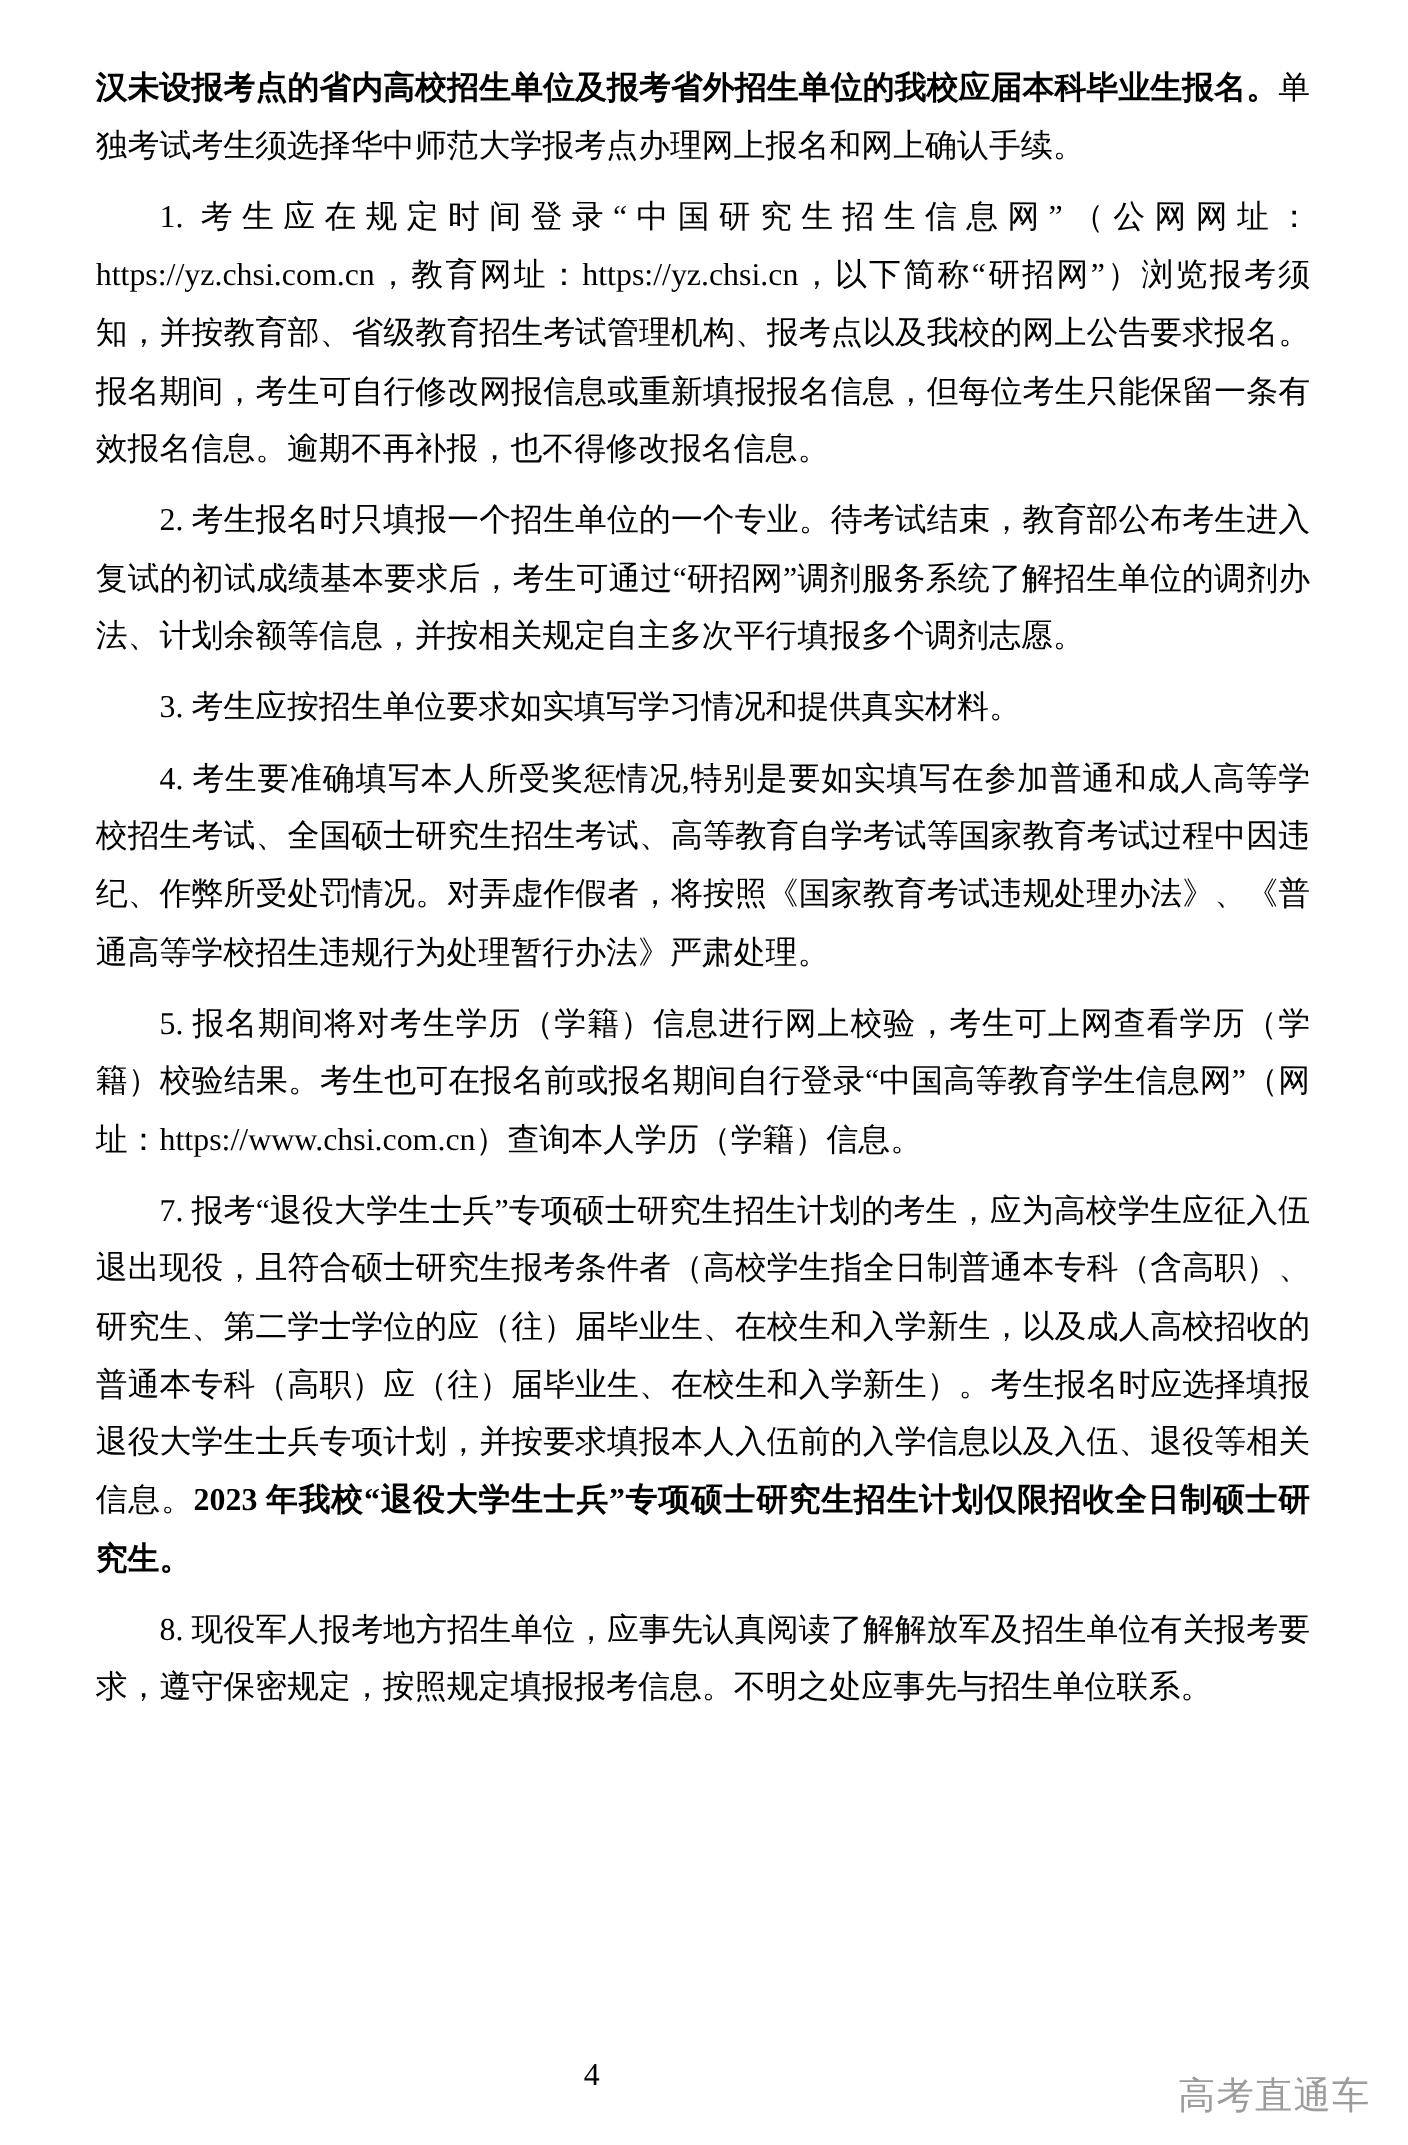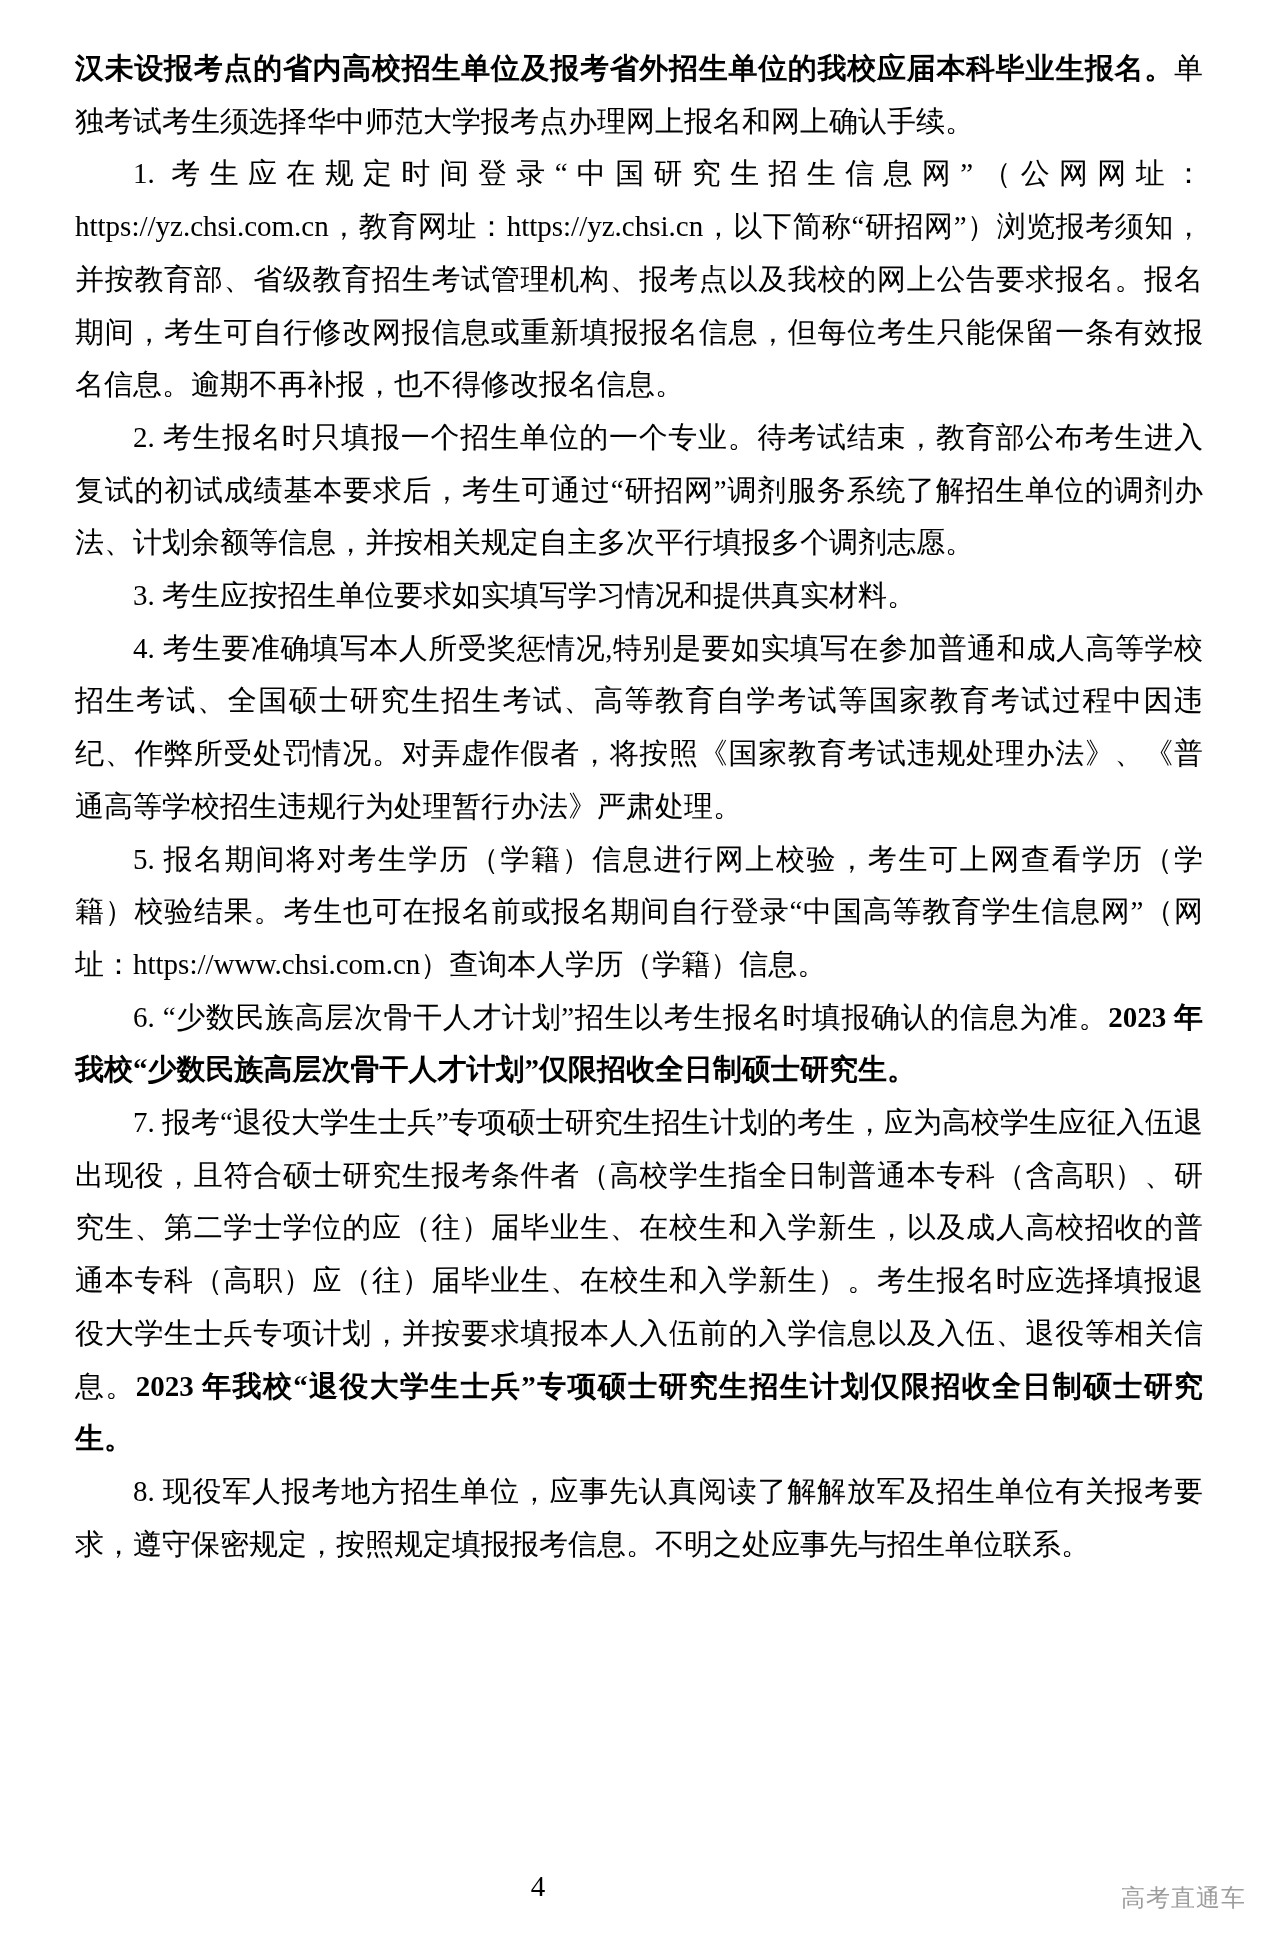--- a/index.html
+++ b/index.html
@@ -11,35 +11,35 @@
     font-family: "Liberation Serif", "DejaVu Serif", serif;
   }
   .text-block {
     position: absolute;
     left: 75px; top: 42px;
     width: 1128px;
     font-size: 29px;
     line-height: 52.7px;
     text-align: justify;
   }
-  .para { margin: 0; padding: 0; }
+  .para { margin: 12px; padding: 0; }
   .ind { text-indent: 2em; }
   .b { font-weight: bold; }
   .page-num {
     position: absolute;
     top: 1870px; left: 498px;
     width: 80px;
     text-align: center;
     font-size: 29px;
     color: #000000;
   }
   .watermark {
     position: absolute;
     top: 1882px; right: 34px;
-    font-size: 24px;
+    font-size: 34px;
     color: #9c9c9c;
     font-family: Liberation Sans, sans-serif;
     letter-spacing: 1px;
   }
 </style>
 </head>
 <body>
 
 <div>
   <div class="text-block">
@@ -52,21 +52,20 @@
 
     <p class="para ind"><span>2. 考生报名时只填报一个招生单位的一个专业。待考试结束，教育部公布考生进入复试的初试成绩基本要求后，考生可通过“研招网”调剂服务系统了解招生单位的调剂办法、计划余额等信息，并按相关规定自主多次平行填报多个调剂志愿。</span></p>
 
     <p class="para ind"><span>3. 考生应按招生单位要求如实填写学习情况和提供真实材料。</span></p>
 
     <p class="para ind"><span>4. 考生要准确填写本人所受奖惩情况,特别是要如实填写在参加普通和成人高等学校招生考试、全国硕士研究生招生考试、高等教育自学考试等国家教育考试过程中因违纪、作弊所受处罚情况。对弄虚作假者，将按照《国家教育考试违规处理办法》、《普通高等学校招生违规行为处理暂行办法》严肃处理。</span></p>
 
     <p class="para ind"><span>5. 报名期间将对考生学历（学籍）信息进行网上校验，考生可上网查看学历（学籍）校验结果。考生也可在报名前或报名期间自行登录“中国高等教育学生信息网”（网址：https://www.chsi.com.cn）查询本人学历（学籍）信息。</span></p>
 
 
-    <p class="para ind"><span>6. “少数民族高层次骨干人才计划”招生以考生报名时填报确认的信息为准。</span><span class="b">2023 年我校“少数民族高层次骨干人才计划”仅限招收全日制硕士研究生。</span></p>
 
     <p class="para ind"><span>7. 报考“退役大学生士兵”专项硕士研究生招生计划的考生，应为高校学生应征入伍退出现役，且符合硕士研究生报考条件者（高校学生指全日制普通本专科（含高职）、研究生、第二学士学位的应（往）届毕业生、在校生和入学新生，以及成人高校招收的普通本专科（高职）应（往）届毕业生、在校生和入学新生）。考生报名时应选择填报退役大学生士兵专项计划，并按要求填报本人入伍前的入学信息以及入伍、退役等相关信息。</span><span class="b">2023 年我校“退役大学生士兵”专项硕士研究生招生计划仅限招收全日制硕士研究生。</span></p>
 
     <p class="para ind"><span>8. 现役军人报考地方招生单位，应事先认真阅读了解解放军及招生单位有关报考要求，遵守保密规定，按照规定填报报考信息。不明之处应事先与招生单位联系。</span></p>
 
   </div>
 
   <div class="page-num">4</div>
   <div class="watermark">高考直通车</div>
 </div>

